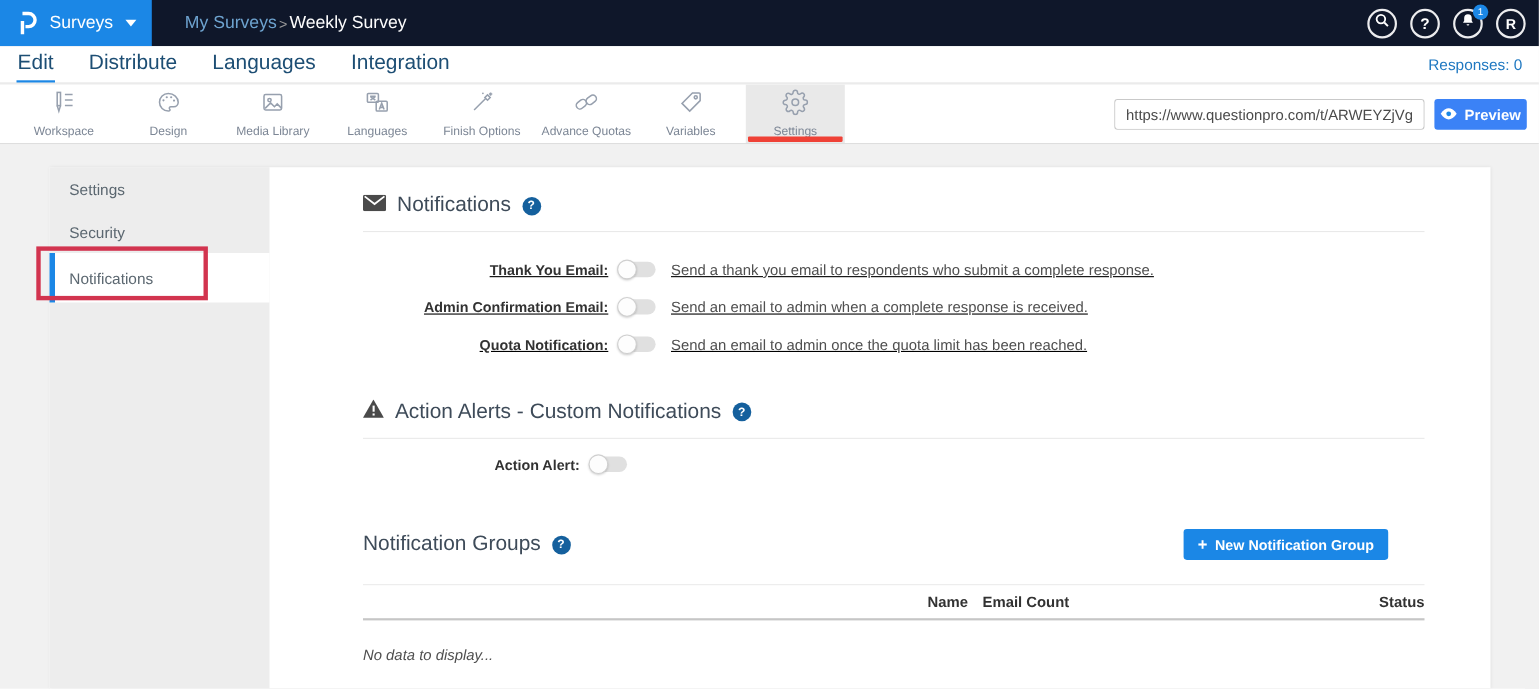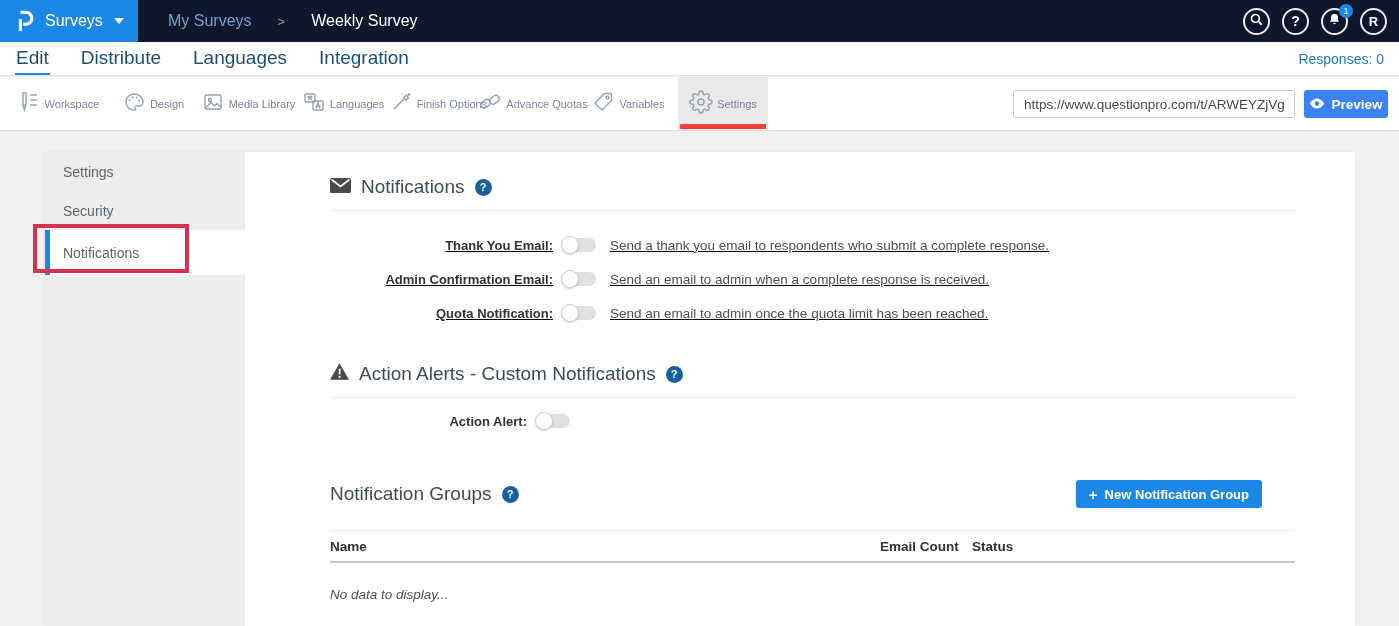--- a/index.html
+++ b/index.html
@@ -5,39 +5,39 @@
   * { margin:0; padding:0; box-sizing:border-box; }
   html,body { width:1399px; height:626px; overflow:hidden; }
   body { font-family:"Liberation Sans","DejaVu Sans",sans-serif; background:#f1f1f1; position:relative; }
 
   
   .topbar { position:absolute; top:0; left:0; width:1399px; height:42px; background:#0f172a; display:flex; align-items:center; }
   .logo-block { width:138px; height:42px; background:#1b87e6; display:flex; align-items:center; padding-left:14px; gap:9px; cursor:pointer; }
   .logo-mark { display:flex; align-items:center; }
   .product-label { color:#fff; font-size:16px; }
   .caret-down { width:0; height:0; border-left:5px solid transparent; border-right:5px solid transparent; border-top:6px solid #fff; margin-left:2px; }
-  .breadcrumb { display:flex; align-items:center; margin-left:30px; gap:26px; }
+  .breadcrumb { display:flex; align-items:center; margin-left:30px; gap:2px; }
   .crumb-parent { color:#6ea3cf; font-size:16px; cursor:pointer; }
   .crumb-sep { color:#9a9a9a; font-size:13px; }
   .crumb-current { color:#fdfdfd; font-size:16px; }
   .topbar-icons { position:absolute; right:12px; top:0; height:42px; display:flex; align-items:center; gap:12px; }
   .circle-btn { width:27px; height:27px; border:2px solid rgba(255,255,255,.92); border-radius:50%; display:flex; align-items:center; justify-content:center; color:#fff; position:relative; cursor:pointer; }
   .circle-btn .glyph-q { font-size:14px; font-weight:bold; color:#fff; }
   .avatar-initial { font-size:13px; font-weight:bold; color:#fff; }
   .badge { position:absolute; top:-6px; right:-7px; min-width:14px; height:14px; border-radius:50%; background:#1b87e6; color:#fff; font-size:9px; display:flex; align-items:center; justify-content:center; }
 
   
   .tabbar { position:absolute; top:42px; left:0; width:1399px; height:34px; background:#fff; border-bottom:1px solid #e2e2e2; display:flex; align-items:stretch; padding-left:15px; }
   .tab { color:#1d4e74; font-size:19px; margin-right:30px; display:flex; align-items:center; border-bottom:2px solid transparent; padding:0 1px; cursor:pointer; }
   .tab.active { border-bottom-color:#1b87e6; }
   .responses { position:absolute; right:15px; top:0; height:34px; display:flex; align-items:center; color:#1f78c1; font-size:14px; }
 
   
   .toolbar { position:absolute; top:77px; left:0; width:1399px; height:54px; background:#fff; border-bottom:1px solid #dedede; display:flex; padding-left:13px; }
-  .tool-item { width:90px; margin-right:5px; display:flex; flex-direction:row; align-items:center; justify-content:center; gap:4px; position:relative; cursor:pointer; }
+  .tool-item { width:90px; margin-right:5px; display:flex; flex-direction:column; align-items:center; justify-content:center; gap:4px; position:relative; cursor:pointer; }
   .tool-item.active { background:#e9e9e9; }
   .tool-item svg { stroke:#97a0ae; fill:none; stroke-width:1.4; }
   .tool-label { font-size:11px; color:#7c8695; white-space:nowrap; }
   .red-underline { position:absolute; left:2px; right:2px; bottom:1px; height:5px; background:#ef4136; border-radius:1px; }
   .url-box { position:absolute; right:104px; top:13px; width:282px; height:28px; border:1px solid #c9c9c9; border-radius:3px; display:flex; align-items:center; }
   .url-box input { border:none; outline:none; width:100%; height:100%; padding:0 10px; font-size:13.5px; color:#4a4a4a; font-family:inherit; border-radius:3px; }
   .preview-btn { position:absolute; right:11px; top:13px; width:84px; height:28px; background:#3b82f6; border:none; border-radius:3px; color:#fff; font-size:13.5px; font-weight:bold; display:flex; align-items:center; justify-content:center; gap:6px; cursor:pointer; font-family:inherit; }
 
   
   .page-body { position:absolute; top:132px; left:0; width:1399px; height:494px; background:#f1f1f1; }
@@ -64,21 +64,21 @@
   .section-gap-1 { margin-top:33px; }
   .action-row { margin-top:10px; height:26px; display:flex; align-items:center; }
 
   .groups-header { margin-top:46px; display:flex; align-items:center; }
   .groups-title-wrap { display:flex; align-items:center; gap:10px; color:#3e4b59; font-size:19px; }
   .new-group-btn { margin-left:auto; margin-right:33px; height:28px; background:#1b87e6; color:#fff; border:none; border-radius:3px; font-size:13px; font-weight:bold; display:flex; align-items:center; gap:7px; padding:0 13px; cursor:pointer; font-family:inherit; }
   .plus-glyph { font-size:15px; font-weight:bold; line-height:1; }
 
   .table-wrap { margin-top:22px; border-top:1px solid #ececec; }
   .table-header { display:grid; grid-template-columns:550px 92px auto; align-items:center; height:32px; border-bottom:2px solid #c6c6c6; }
-  .th { font-size:13.5px; font-weight:bold; color:#323232; }
+  .th { font-size:13.5px; font-weight:bold; color:#323232;text-align:right; }
   .empty-msg { font-style:italic; color:#4f4f4f; font-size:13.5px; padding-top:24px; }
 </style>
 </head>
 <body>
 
 <header class="topbar">
   <div class="logo-block">
     <span class="logo-mark">
       <svg width="22" height="24" viewBox="0 0 24 26">
         <path d="M7 3.5 H13 A6.5 6.5 0 0 1 13 16.5 H10" stroke="#fff" stroke-width="3.4" fill="none"></path>

